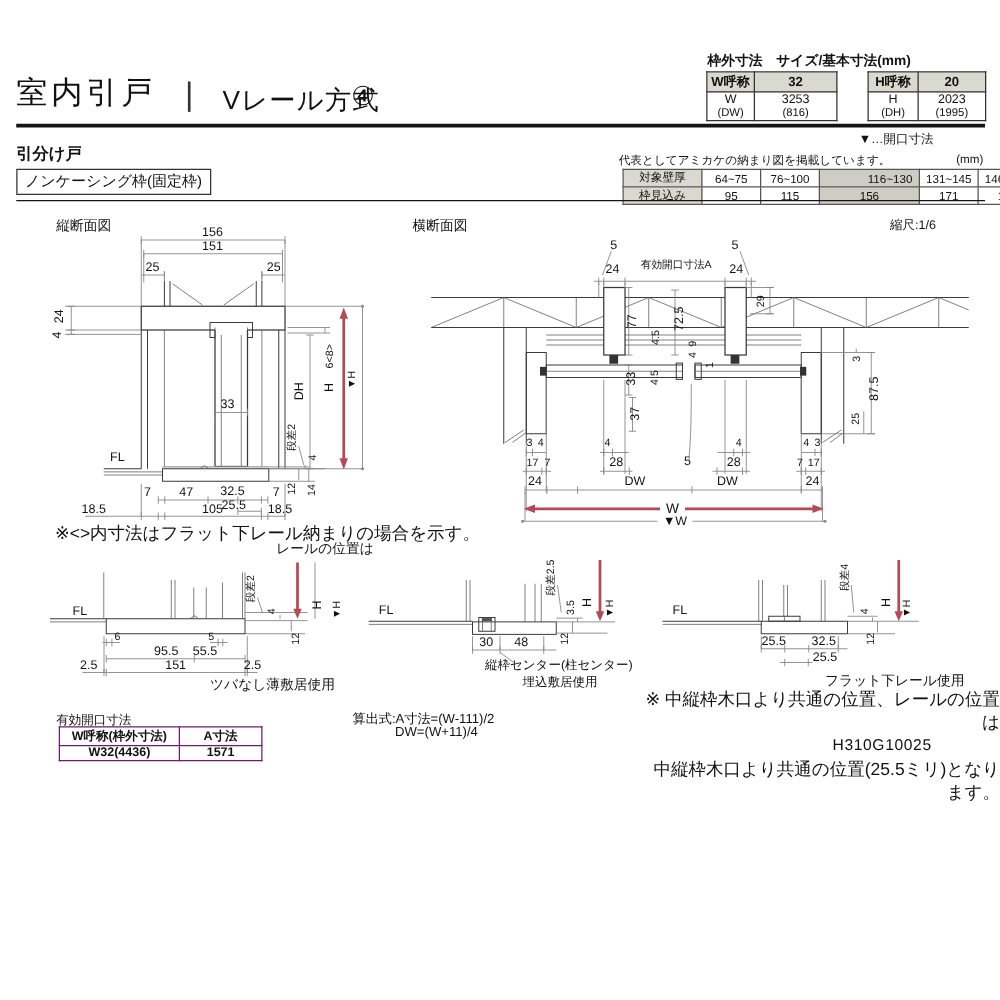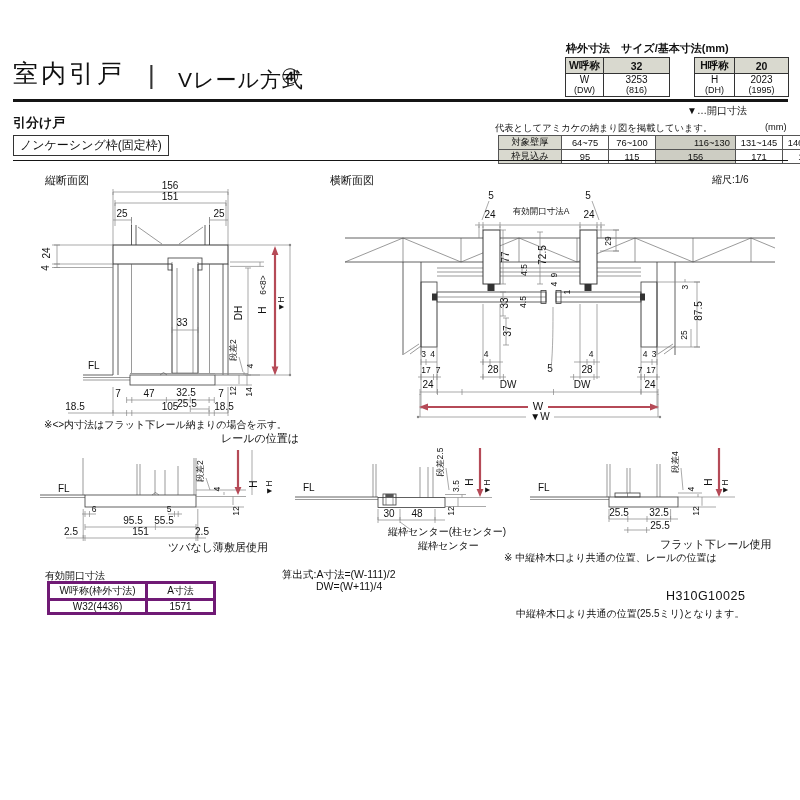--- a/index.html
+++ b/index.html
@@ -6,36 +6,36 @@
   html,body{margin:0;padding:0;background:#fff;}
   .page{position:relative;width:800px;height:800px;background:#fff;overflow:hidden;
         font-family:"Liberation Sans","DejaVu Sans",sans-serif;color:var(--ink);}
   .abs{position:absolute;}
   .rule{position:absolute;background:#151515;}
   .ttl{font-size:25px;font-weight:normal;letter-spacing:3px;}
   .div{font-size:26px;font-weight:300;color:#333;}
   .mth{font-size:21px;letter-spacing:1px;}
   .lbl{font-size:11px;}
   .small{font-size:10px;}
-  .note{font-size:10px;letter-spacing:0px;text-align:right;}
+  .note{font-size:14px;letter-spacing:0px;text-align:right;}
   .cap{font-size:11px;}
   .semib{font-weight:600;}
   .framebox{border:1.2px solid #333;padding:1px 6px;font-size:12px;}
   table{border-collapse:collapse;}
   .st{position:absolute;font-size:10.5px;text-align:center;table-layout:fixed;border-radius:15px;}
   .st td{border:1.1px solid #333;padding:0;vertical-align:middle;}
   .st tr.hd td{background:var(--shade);height:15px;font-weight:600;}
   .st tr.bd td{height:22px;line-height:10px;font-size:10px;}
   .st .sub{font-size:9px;}
   .wt{position:absolute;font-size:9.3px;text-align:center;table-layout:fixed;}
   .wt td{border:0.9px solid #555;height:11px;padding:0;}
   .wt td.hc{background:var(--shade);}
   .wt td.hl{background:var(--shade2);}
   .ot{position:absolute;font-size:10px;text-align:center;table-layout:fixed;}
-  .ot td{border:3px solid #701a75;height:11px;padding:0;}
+  .ot td{border:1px solid #701a75;height:11px;padding:0;font-weight:bold;}
   svg{position:absolute;overflow:visible;}
   svg text{font-family:"Liberation Sans","DejaVu Sans",sans-serif;fill:#111;}
   .d{font-size:10px;text-anchor:middle;}
   .d9{font-size:8.5px;text-anchor:middle;}
   .fl{font-size:10px;}
   .ol{stroke:var(--line);stroke-width:1;fill:none;}
   .o8{stroke:var(--line);stroke-width:.8;fill:none;}
   .tl{stroke:#555;stroke-width:.6;fill:none;}
   .dl{stroke:#858585;stroke-width:.7;fill:none;}
   .redl{stroke:var(--red);stroke-width:2.2;fill:none;}
@@ -371,21 +371,21 @@
     <text class="d9" transform="rotate(-90 664 49)" x="664" y="49">4</text>
     <text class="d9" transform="rotate(-90 669 71)" x="669" y="71">12</text>
     <line class="redl" x1="689" y1="8" x2="689" y2="50"></line>
     <path class="redf" d="M689 57 L685.6 49 L692.4 49 Z"></path>
     <text class="d" transform="rotate(-90 682 42)" x="682" y="42">H</text>
     <text class="d9" transform="rotate(-90 698 47)" x="698" y="47">▼H</text>
   </svg>
 
   <div class="abs cap" style="left:168px;top:540px;">ツバなし薄敷居使用</div>
   <div class="abs" style="left:388px;top:525px;font-size:10px;">縦枠センター(柱センター)</div>
-  <div class="abs" style="left:418px;top:539px;font-size:10px;">縦枠センター</div>
+  <div class="abs" style="left:418px;top:539px;font-size:10px;">埋込敷居使用</div>
   <div class="abs cap" style="left:660px;top:537px;">フラット下レール使用</div>
 
   <div class="abs note" style="left:504px;top:551px;">※ 中縦枠木口より共通の位置、レールの位置は</div>
   <div class="abs note" style="left:516px;top:563px;margin-top:44px;">中縦枠木口より共通の位置(25.5ミリ)となります。</div>
 
   <div class="abs small" style="left:45px;top:569px;">有効開口寸法</div>
   <table class="ot" style="left:47px;top:581px;width:160px;">
     <tbody>
         <tr>
       <td style="width:95px;">W呼称(枠外寸法)</td>

